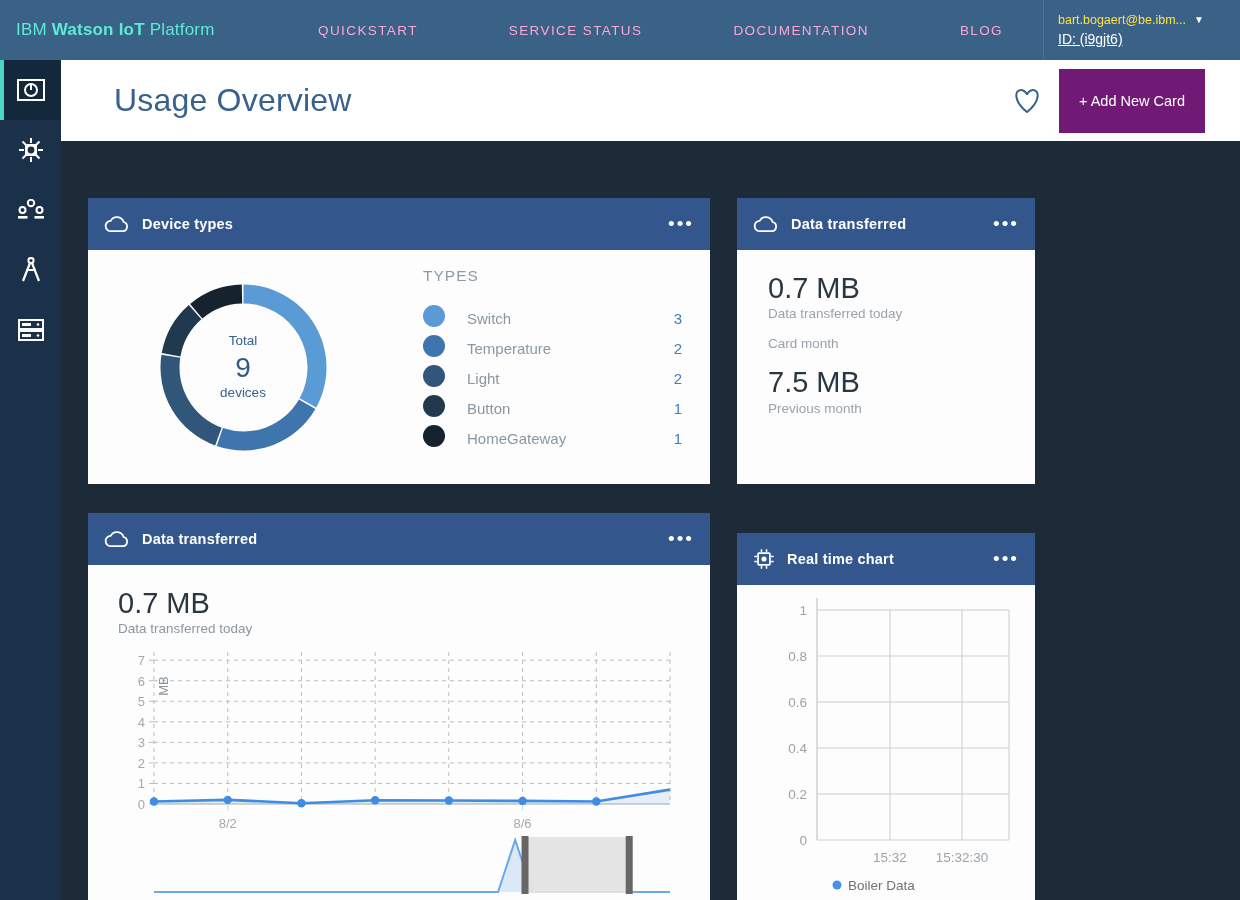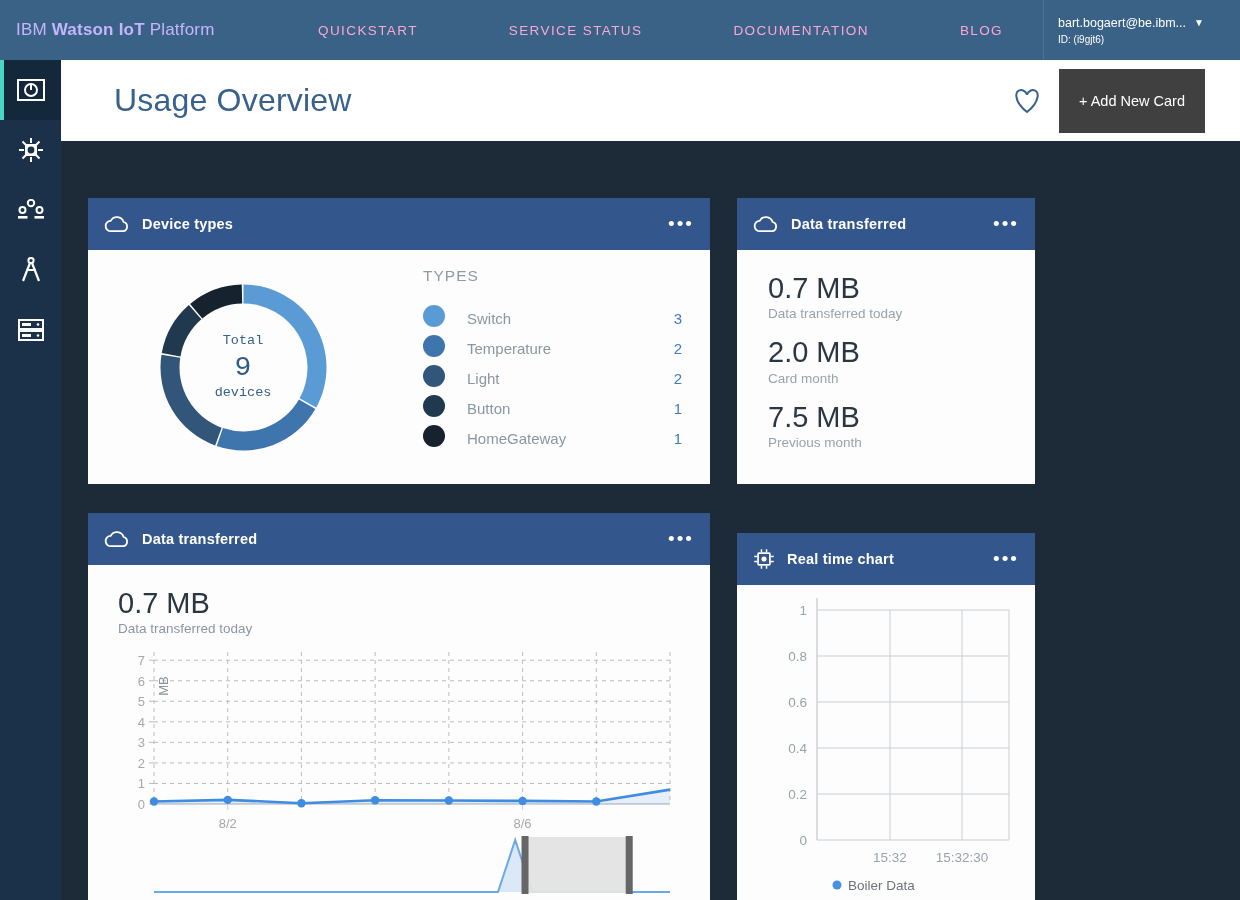--- a/index.html
+++ b/index.html
@@ -14,41 +14,41 @@
   }
 
   
   .topnav {
     position:absolute; top:0; left:0; width:1240px; height:60px;
     background:#3a6186;
     display:flex; align-items:center;
   }
   .brand {
     margin-left:16px; font-size:17px; letter-spacing:.2px;
-    color:#c4b5fd; white-space:nowrap;
+    color:#5eead4; white-space:nowrap;
   }
   .brand .b { font-weight:bold; }
   .navlinks {
     display:flex; align-items:center; gap:44px;
     margin-left:auto; margin-right:40px;
   }
   .navlink {
     color:#f9a8d4; font-size:13.5px; letter-spacing:1.4px;
     text-decoration:none; white-space:nowrap;margin-left:47px;
   }
   .user {
     width:197px; height:60px;
     border-left:1px solid #4d728f;
     display:flex; flex-direction:column; justify-content:center;
     padding-left:14px;
   }
   .user-row { display:flex; align-items:center; }
-  .user-email { font-size:12.5px; color:#ffffff; white-space:nowrap; }
+  .user-email { font-size:12.5px; color:#fde047; white-space:nowrap; }
   .caret { margin-left:8px; font-size:10px; color:#fff; line-height:1; }
-  .user-id { font-size:10px; color:#fff; margin-top:4px; }
+  .user-id { font-size:14px; color:#fff; margin-top:4px;text-decoration:underline; }
 
   
   .rail {
     position:absolute; top:60px; left:0; width:61px; height:840px;
     background:#1b3049;
   }
   .rail-item {
     position:relative; width:61px; height:60px;
     display:flex; align-items:center; justify-content:center;
   }
@@ -67,21 +67,21 @@
   .pagetitle {
     margin-left:53px; font-size:32px; color:#39618d; font-weight:normal;
     letter-spacing:.2px;
   }
   .head-actions {
     margin-left:auto; margin-right:35px;
     display:flex; align-items:center; gap:16px;
   }
   .heart { width:32px; height:32px; display:flex; align-items:center; justify-content:center; }
   .btn-primary {
-    background:#404040; color:#fff; border:none;
+    background:#701a75; color:#fff; border:none;
     height:64px; padding:0 20px; font-size:14.5px;
     font-family:"Liberation Sans", sans-serif; cursor:pointer;
     white-space:nowrap;
   }
   .btn-secondary {
     background:#fff; color:#3f7cc0; border:1px solid #3f7cc0;
     height:47px; padding:0 18px; font-size:14.5px;
     display:flex; align-items:center; gap:10px; cursor:pointer;
     font-family:"Liberation Sans", sans-serif; white-space:nowrap;
   }
@@ -98,21 +98,21 @@
   .kebab {
     margin-left:auto; letter-spacing:2px; font-size:19px; line-height:10px;
     color:#fff; cursor:pointer; user-select:none;
   }
   .card-body { padding:0; }
 
   
   #card-device-types { left:27px; top:57px; width:622px; height:286px; }
   .dt-body { display:flex; height:234px; }
   .donut-wrap { width:310px; display:flex; align-items:center; justify-content:center; }
-  .donut { position:relative; width:175px; height:175px;font-family:Liberation Mono, monospace; }
+  .donut { position:relative; width:175px; height:175px; }
   .donut-center {
     position:absolute; left:0; right:0; top:50%; transform:translateY(-50%);
     text-align:center; color:#39618d; font-size:13.5px; line-height:1.25;
   }
   .donut-center .num { font-size:28px; color:#2f5b8a; }
   .legend { flex:1; padding:17px 28px 16px 25px; }
   .legend-title { color:#8d9aa6; font-size:15.5px; letter-spacing:1px; margin-bottom:12px; }
   .legend-row { display:flex; align-items:flex-end; height:30px; }
   .legend-dot { width:22px; height:22px; border-radius:50%; flex:none; }
   .legend-label { margin-left:22px; color:#8a97a3; font-size:15px; }
@@ -307,21 +307,20 @@
         <svg width="26" height="18" viewBox="0 0 26 18">
           <path d="M7 16.2a5.2 5.2 0 01-.3-10.4A7 7 0 0119.6 7a4.7 4.7 0 01-.6 9.2z" fill="none" stroke="#fff" stroke-width="1.8" stroke-linejoin="round"></path>
         </svg>
       </span>
       <span class="card-title">Data transferred</span>
       <span class="kebab">•••</span>
     </div>
     <div class="card-body sum-body">
       <div class="sum-big">0.7 MB</div>
       <div class="sum-sub">Data transferred today</div>
-      <div class="sum-big">2.0 MB</div>
       <div class="sum-sub">Card month</div>
       <div class="sum-big">7.5 MB</div>
       <div class="sum-sub">Previous month</div>
     </div>
   </div>
 
   <div class="card" id="card-data-chart">
     <div class="card-head">
       <span class="ic">
         <svg width="26" height="18" viewBox="0 0 26 18">

